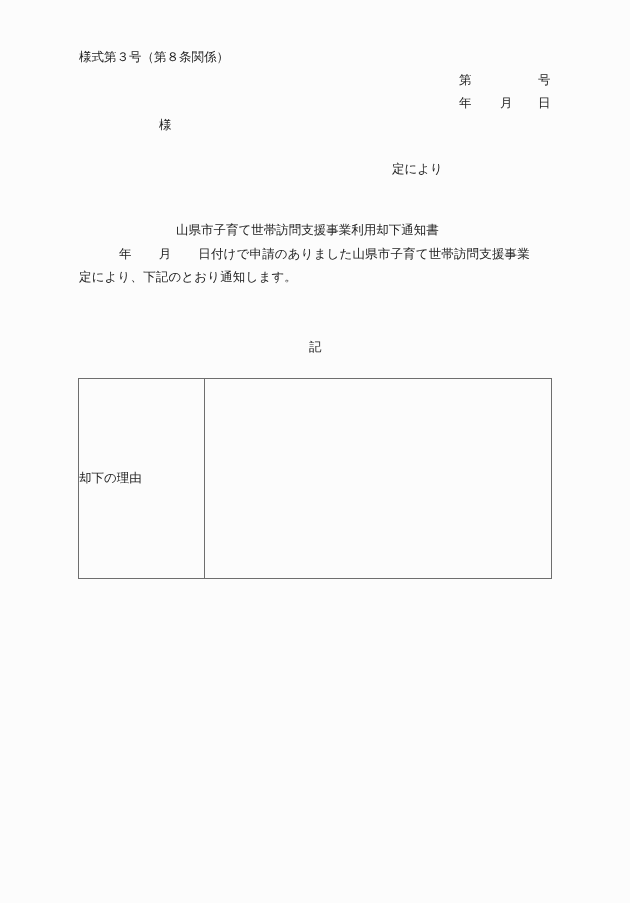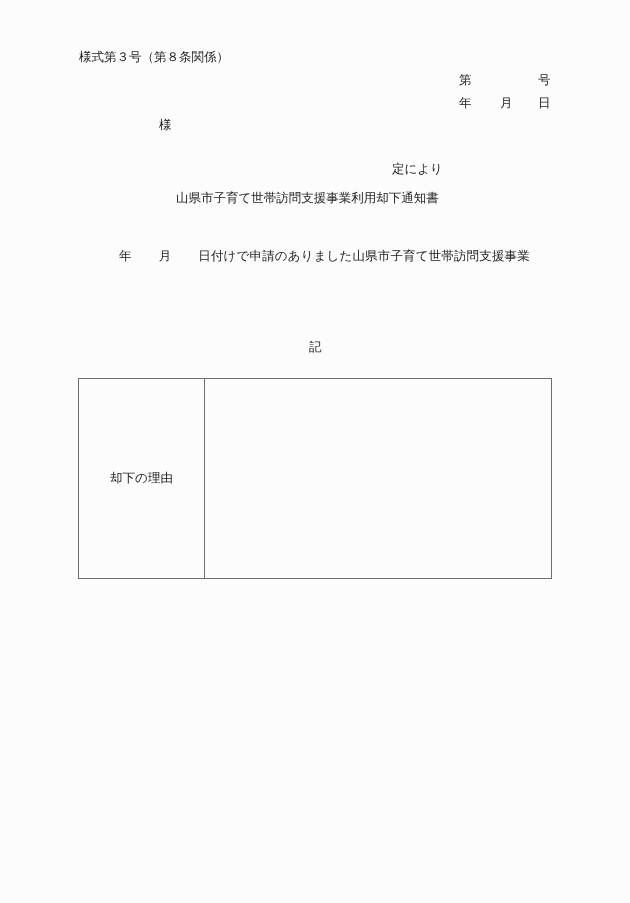--- a/index.html
+++ b/index.html
@@ -2,50 +2,51 @@
 <html><head>
   <meta charset="utf-8">
   <style>
     html, body { margin:0; padding:0; }
     body {
       width:630px; height:903px; background:#fcfcfc; position:relative; overflow:hidden;
       font-family: "DejaVu Serif", "Liberation Serif", serif; color:#222; font-size:12.5px;
     }
     .abs { position:absolute; white-space:nowrap; }
     .para { position:absolute; left:79px; width:475px; line-height:23px; font-size:12.5px; letter-spacing:0.15px; }
-    .para span { display:block; white-space:nowrap; }
+    .para span { display:block; white-space:nowrap;font-family:Liberation Mono, monospace; }
     table.rec {
       position:absolute; left:78px; top:378px; width:474px; border-collapse:collapse;
     }
     table.rec td { border:1.3px solid #6e6e6e; padding:0; }
-    td.label { width:125px; text-align:center; font-size:12.5px; }
+    td.label { width:125px; text-align:left; font-size:12.5px; }
     td.value { }
   </style>
 </head>
 <body>
 
 <div class="abs" style="left:79px;top:49px;">様式第３号（第８条関係）</div>
 
 <div class="abs" style="left:459px;top:72px;">第</div>
 <div class="abs" style="left:538px;top:72px;">号</div>
 
 <div class="abs" style="left:459px;top:95px;">年</div>
 <div class="abs" style="left:500px;top:95px;">月</div>
 <div class="abs" style="left:538px;top:95px;">日</div>
 
 <div class="abs" style="left:159px;top:117px;">様</div>
 
 <div class="abs" style="left:392px;top:161px;">定により</div>
 
-<div class="abs" style="left:176px;top:190px;">山県市子育て世帯訪問支援事業利用却下通知書</div>
+<div class="abs" style="left:176px;top:222px;">山県市子育て世帯訪問支援事業利用却下通知書</div>
 
 <div class="para" style="top:244px;">
   <span>
     <span style="display:inline-block;width:40px;"></span><span style="display:inline;">年</span><span style="display:inline-block;width:27px;"></span><span style="display:inline;">月</span><span style="display:inline-block;width:27px;"></span><span style="display:inline;">日付けで申請のありました山県市子育て世帯訪問支援事業</span>
   </span>
+  <span>定により、下記のとおり通知します。</span>
 </div>
 
 <div class="abs" style="left:309px;top:339px;">記</div>
 
 <table class="rec">
   <tbody>
       <tr>
     <td class="label" style="height:199px;">却下の理由</td>
     <td class="value"></td>
   </tr>

